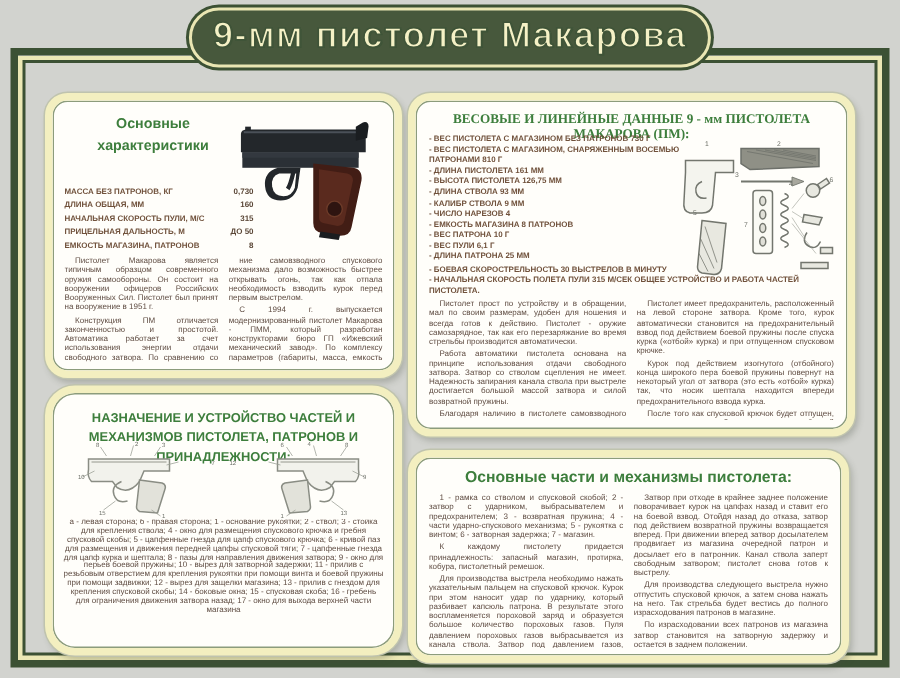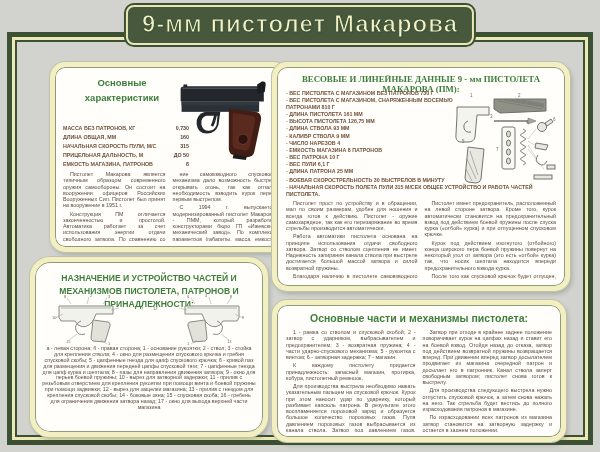--- a/index.html
+++ b/index.html
@@ -4,29 +4,29 @@
 <style>
   * { margin:0; padding:0; box-sizing:border-box; }
   html,body { width:600px; height:452px; }
   body { font-family:"Liberation Sans", sans-serif; background:#d2d3cf; position:relative; overflow:hidden; }
 
   .frame { position:absolute; left:7px; top:32px; width:586px; height:413px;
            border:5px solid #3c5134;
            box-shadow: inset 0 0 0 3px #ece8b5, inset 0 0 0 5px #3c5134; }
 
   .title-box { position:absolute; top:5px; left:50%; transform:translateX(-50%);
-               background:#47583c; border:2px solid #eae6b3; border-radius:8px;
+               background:#47583c; border:2px solid #eae6b3; border-radius:20px;
                box-shadow:0 0 0 2px #3c5134; padding:3px 14px 5px; z-index:5; white-space:nowrap; }
   .title-text { font-size:24px; font-weight:bold; letter-spacing:1px;
                 color:#f5f1c6; -webkit-text-stroke:1.1px #3f5438;
                 text-shadow:1px 1px 0 #3f5438; }
 
   .panel { position:absolute; background:#fffefa; border:5px solid #f3efc0; border-radius:15px;
            box-shadow: inset 0 0 0 1px #8c9c7c, 0 0 0 1px #bfc3ae, 2px 3px 4px rgba(70,75,60,.28); }
-  #panel-specs   { left:30px;  top:62px;  width:238px; height:190px;margin-left:20px; }
+  #panel-specs   { left:30px;  top:62px;  width:238px; height:190px; }
   #panel-purpose { left:30px;  top:257px; width:238px; height:180px;border-radius:20px; }
   #panel-data    { left:272px; top:62px;  width:298px; height:229px; }
   #panel-parts   { left:272px; top:300px; width:294px; height:142px; }
 
   .green-head { color:#3d7e3c; font-weight:bold; }
 
   
   .specs-title { position:absolute; top:9px; left:6px; width:122px; text-align:center;
                  font-size:9.5px; line-height:1.55; }
   .pistol-photo { position:absolute; top:4px; right:5px; width:104px; height:94px; }

